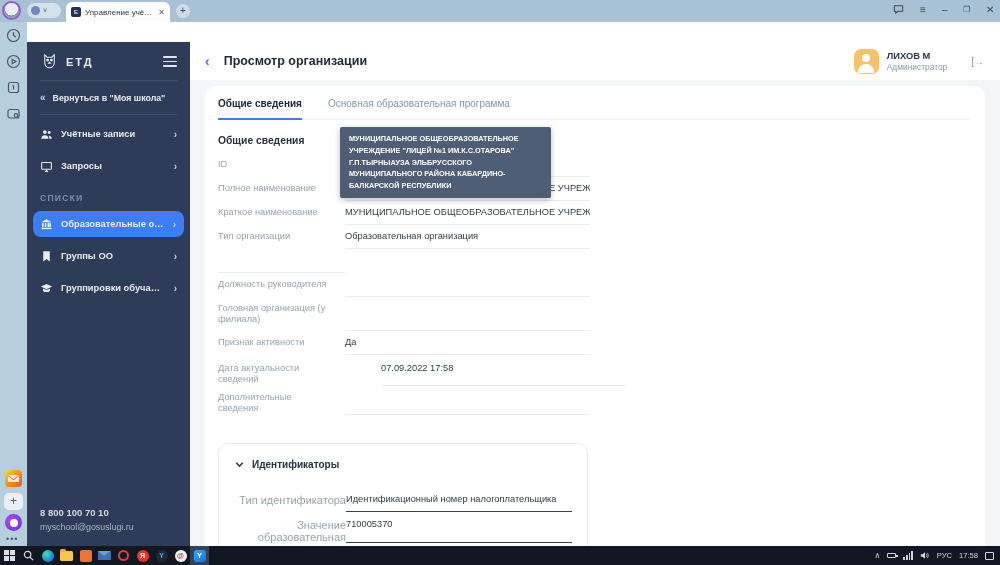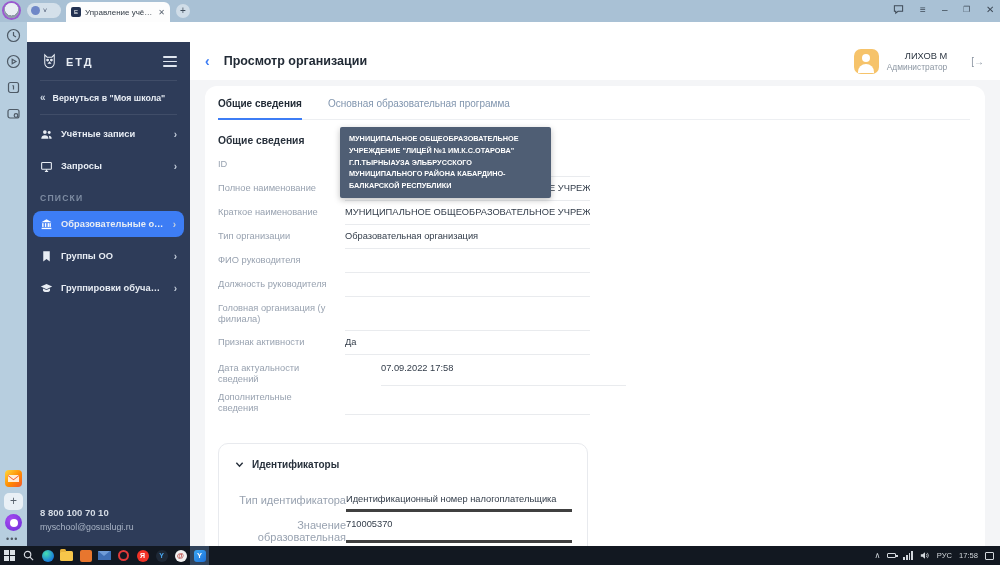--- a/index.html
+++ b/index.html
@@ -77,21 +77,21 @@
 
   
   #main { left:190px; top:42px; width:810px; height:504px; background:#f4f5f7; }
   #main-header { left:0; top:0; width:810px; height:38px; background:#fff; display:flex; align-items:center; }
   #back-btn { color:#3d7df5; font-size:14px; margin-left:15px; font-weight:bold; }
   #page-title { font-size:12.5px; font-weight:bold; color:#222b36; margin-left:14px; }
   #user-block { margin-left:auto; display:flex; align-items:center; gap:8px; }
   #user-avatar { width:25px; height:25px; border-radius:7px; background:#f6c36a; position:relative; overflow:hidden; }
   #user-avatar:before { content:""; position:absolute; left:8.5px; top:5px; width:8px; height:8px; border-radius:50%; background:#fff; }
   #user-avatar:after { content:""; position:absolute; left:4.5px; top:15px; width:16px; height:9px; border-radius:8px 8px 0 0; background:#fff; }
-  #user-name { font-size:9.3px; font-weight:normal; color:#2c3642;text-align:right; }
+  #user-name { font-size:9.3px; font-weight:bold; color:#2c3642; }
   #user-role { font-size:8.4px; color:#8d97a3; margin-top:1px; }
   #logout-btn { color:#8d97a3; font-size:10px; margin:0 16px 0 24px; }
 
   #card { left:15px; top:44px; width:780px; height:460px; background:#fff; border-radius:12px 12px 0 0; padding-left:13px; }
   #tabs-row { display:flex; gap:26px; padding-top:12px; border-bottom:1px solid #edeff2; width:752px; }
   .tab { font-size:10px; padding-bottom:9px; }
   .tab.active { color:#222b36; font-weight:bold; border-bottom:2.5px solid #3d7df5; margin-bottom:-1.5px; }
   .tab.inactive { color:#8095ae; }
   #form-section-title { margin-top:15px; font-size:10.3px; font-weight:bold; color:#28313c; }
   #form { margin-top:11px; }
@@ -101,21 +101,21 @@
      white-space:nowrap; overflow:hidden; padding-top:2px; }
   .frow.tall { min-height:30px; }
   .frow.gap-top { margin-top:6px;gap:36px; }
 
   #ident-card { margin-top:28px; width:370px; height:160px; border:1px solid #e8eaee; border-radius:10px; padding:15px 16px; }
   #ident-title-row { display:flex; align-items:center; gap:8px; font-size:10px; font-weight:bold; color:#28313c; }
   #ident-chevron svg { width:9px; height:9px; }
   #ident-fields { margin-top:22px; }
   .irow { display:grid; grid-template-columns:111px 226px; min-height:20px; margin-bottom:5px; }
   .irow .flabel { font-size:11px; color:#98a2b0; padding-top:2px;text-align:right; }
-  .irow .fvalue { border-bottom:3px solid #404040; font-size:9.3px; color:#323c49; white-space:nowrap; overflow:hidden; padding-top:2px; }
+  .irow .fvalue { border-bottom:1px solid #404040; font-size:9.3px; color:#323c49; white-space:nowrap; overflow:hidden; padding-top:2px; }
   #ident-dashed { margin-top:10px; border-top:1.5px dashed #ccd1d8; width:336px; }
 
   
   #tooltip { left:340px; top:127px; width:211px; background:#4f5e74; color:#fff; padding:6px 9px;
      font-size:7.3px; font-weight:bold; line-height:1.62; border-radius:2px; z-index:30;
      box-shadow:0 2px 6px rgba(0,0,0,.25); }
 
   
   #taskbar { left:0; top:546px; width:1000px; height:19px; background:#121821; display:flex; align-items:center; }
   .tb-slot { width:19px; height:19px; display:flex; align-items:center; justify-content:center; flex:0 0 auto; }
@@ -380,21 +380,20 @@
         </div>
         <div class="frow">
           <div class="flabel">Краткое наименование</div>
           <div class="fvalue">МУНИЦИПАЛЬНОЕ ОБЩЕОБРАЗОВАТЕЛЬНОЕ УЧРЕЖДЕНИЕ "Л...</div>
         </div>
         <div class="frow">
           <div class="flabel">Тип организации</div>
           <div class="fvalue">Образовательная организация</div>
         </div>
         <div class="frow">
-          <div class="flabel">ФИО руководителя</div>
           <div class="fvalue"></div>
         </div>
         <div class="frow">
           <div class="flabel">Должность руководителя</div>
           <div class="fvalue"></div>
         </div>
         <div class="frow tall">
           <div class="flabel">Головная организация (у филиала)</div>
           <div class="fvalue"></div>
         </div>

